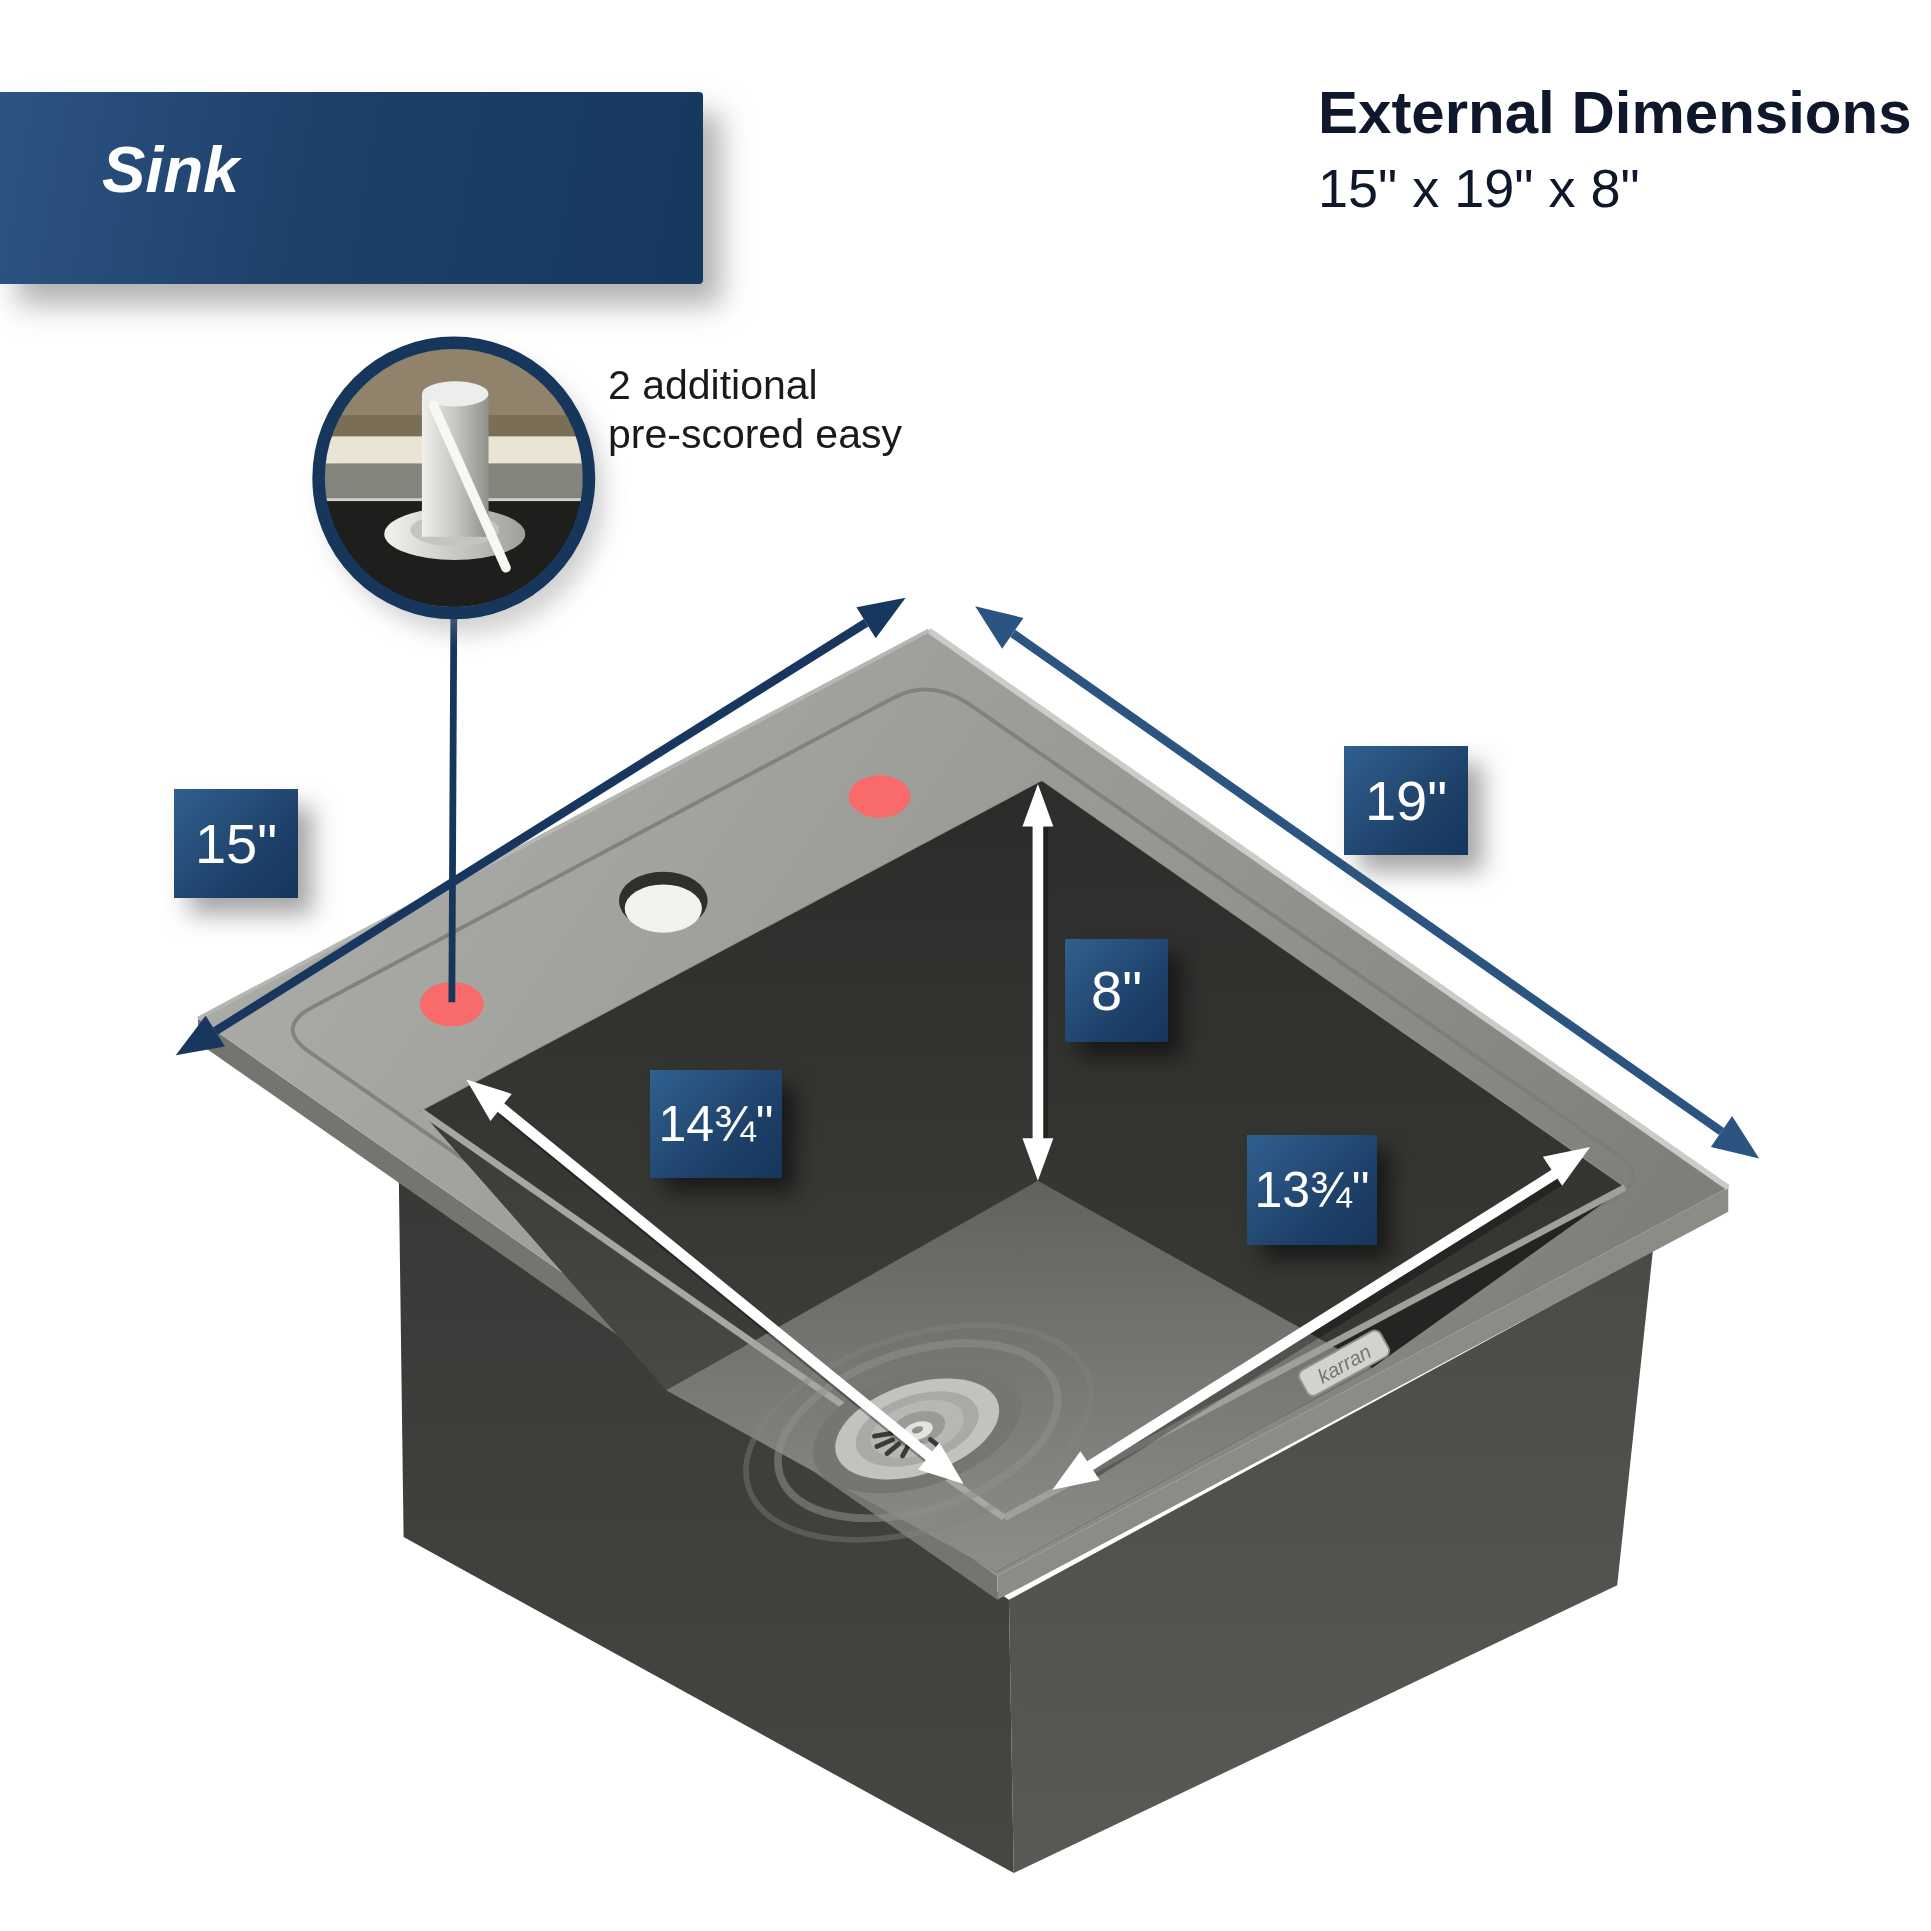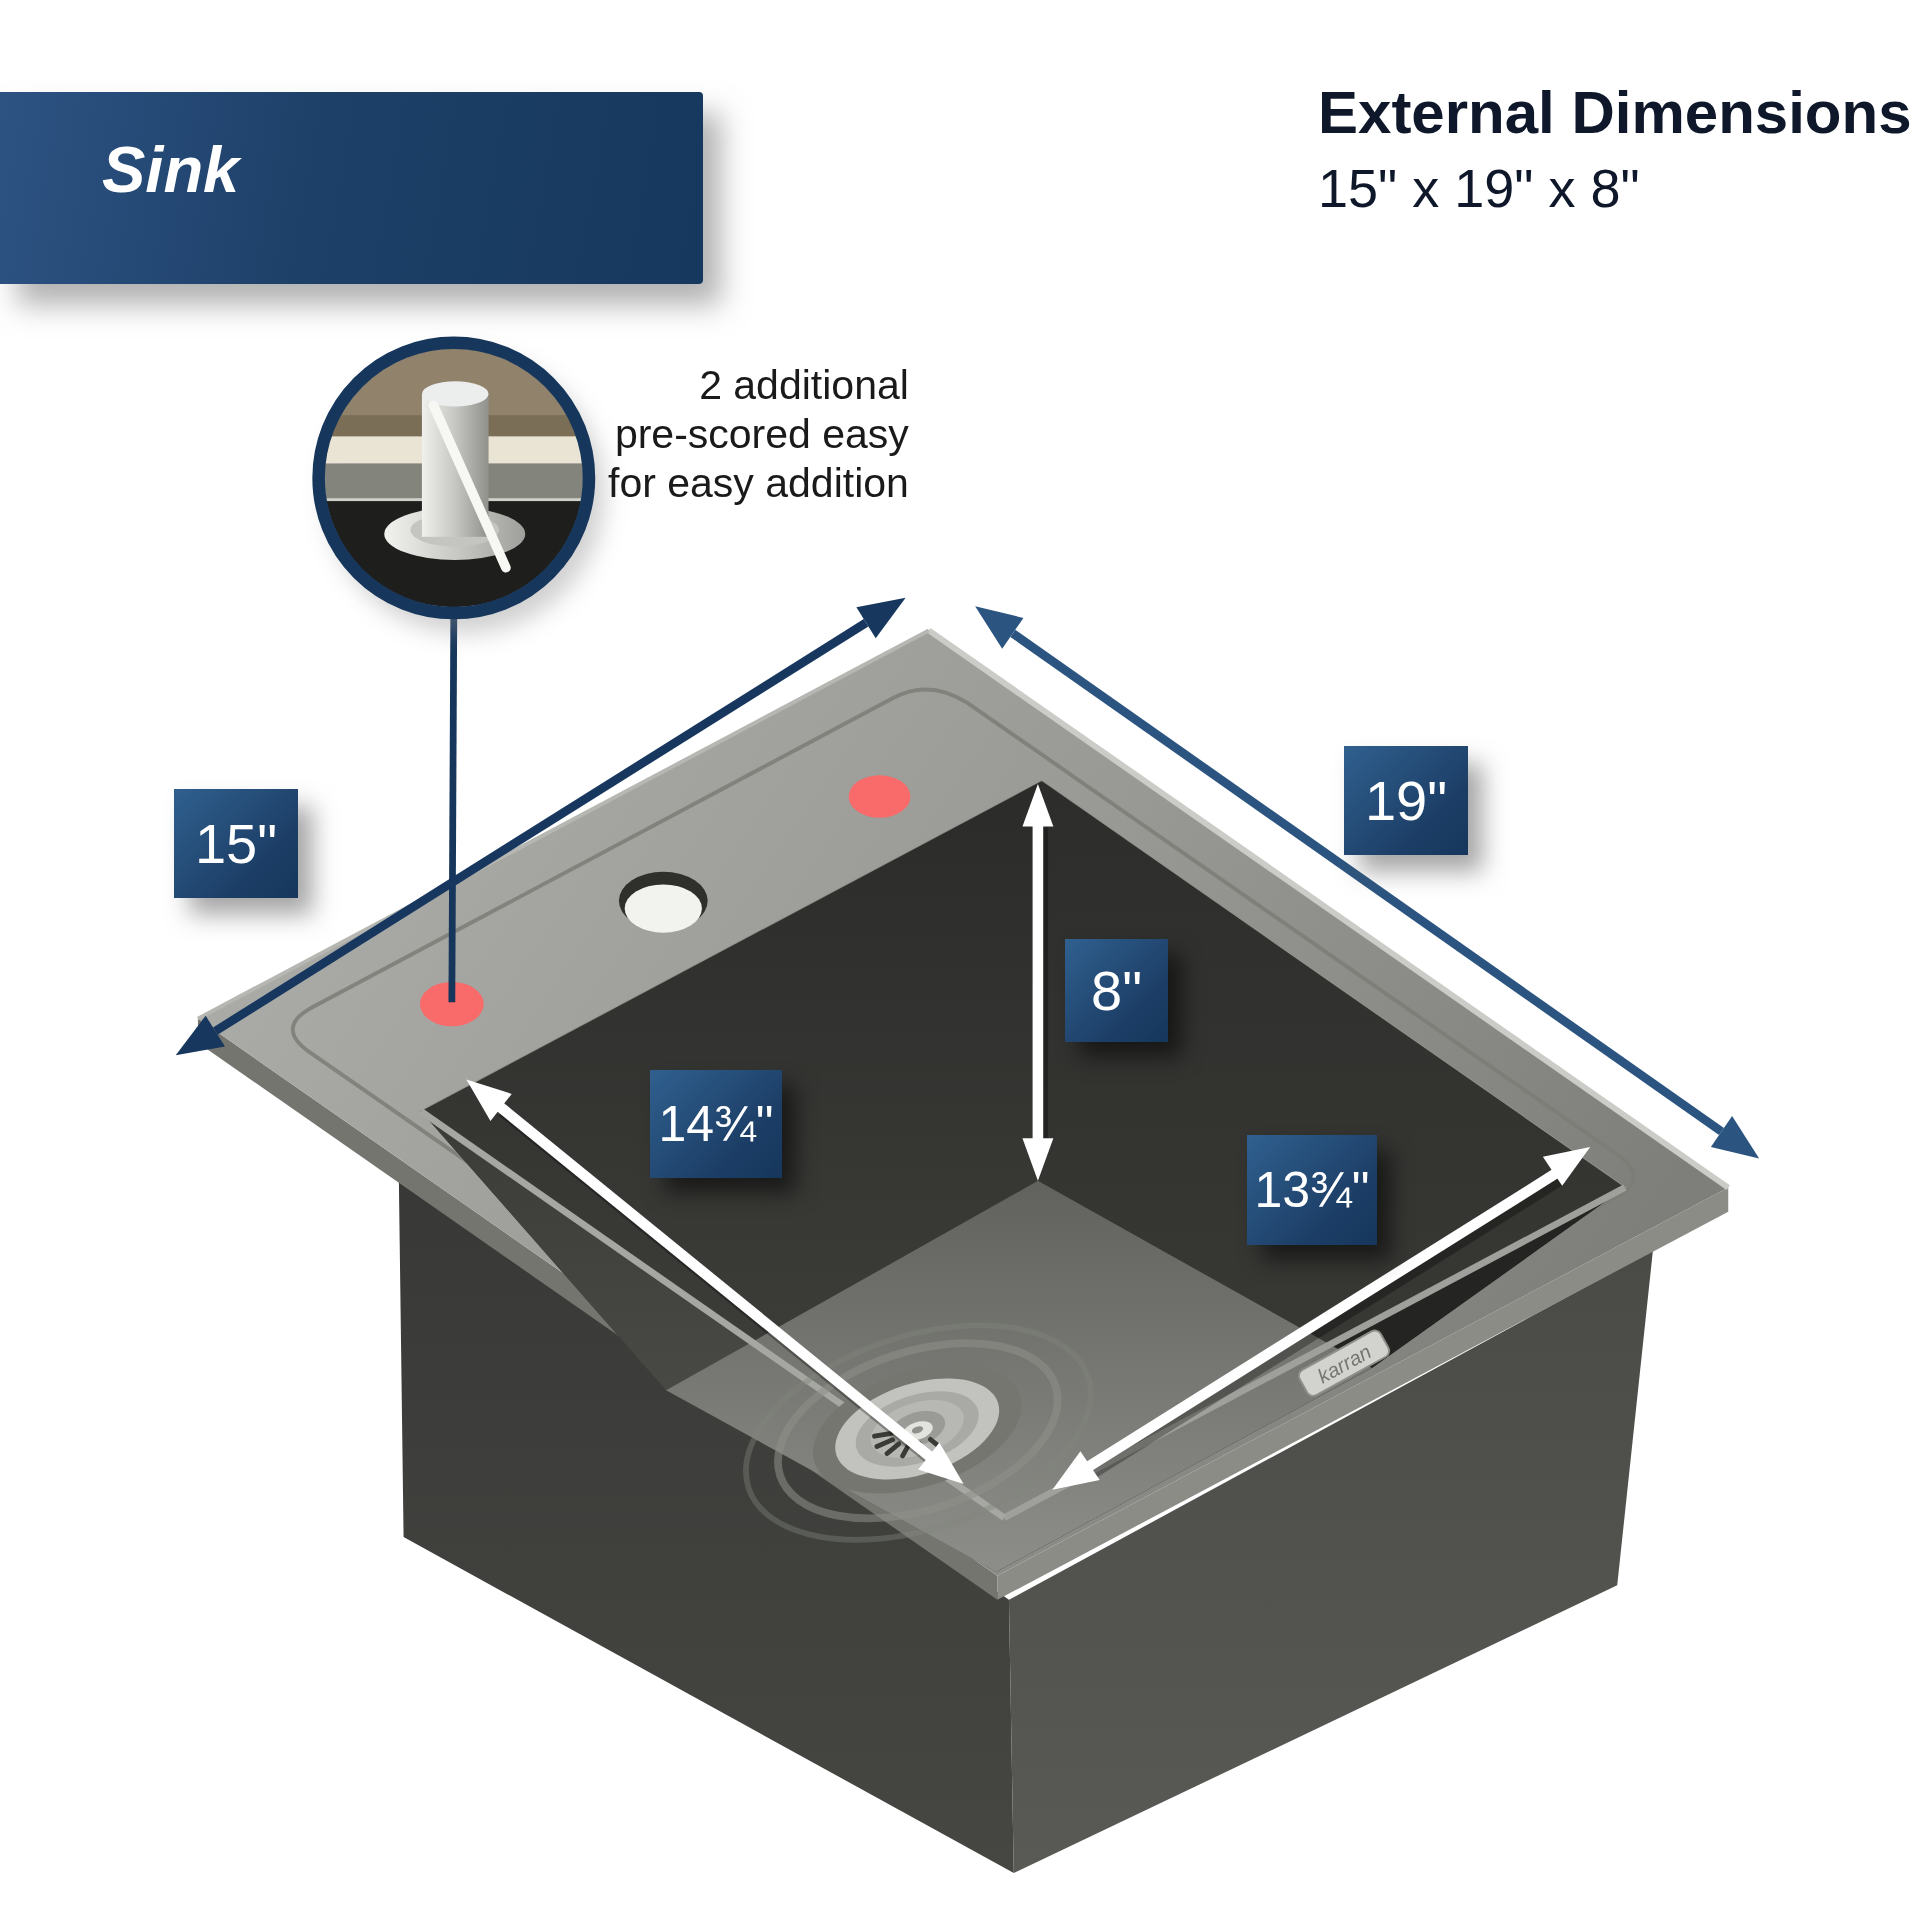--- a/index.html
+++ b/index.html
@@ -16,21 +16,21 @@
     color:#ffffff;font-style:italic;font-weight:bold;
     font-size:65px;line-height:86px;
     padding:35px 0 0 102px;box-sizing:border-box;
   }
 
   .external{position:absolute;left:1318px;top:79px;color:#0f172a;}
   .external .hd{font-size:60px;font-weight:bold;line-height:68px;}
   .external .val{font-size:54px;font-weight:400;line-height:62px;margin-top:9.7px;}
 
   .callout{position:absolute;left:608px;top:361px;color:#1a1a1a;font-size:41px;line-height:49px;}
-  .callout span{display:block;text-align:right;}
+  .callout span{display:block;}
 
   .dim-label{
     position:absolute;display:flex;align-items:center;justify-content:center;
     background:linear-gradient(135deg,#30608f 0%,#1c3e66 70%,#16365c 100%);
     color:#ffffff;font-weight:400;
   }
   .shadow-lite{box-shadow:15.4px 17.4px 23px rgba(90,90,90,.55);}
   .shadow-dark{box-shadow:13.5px 15.4px 21px rgba(0,0,0,.55);}
   .fs-big{font-size:56px;}
   .fs-frac{font-size:50px;}
@@ -207,21 +207,20 @@
   </div>
 
   <div class="external">
     <div class="hd">External Dimensions</div>
     <div class="val">15" x 19" x 8"</div>
   </div>
 
   <div class="callout">
     <span>2 additional</span>
     <span>pre-scored easy</span>
-    <span>for easy addition</span>
   </div>
 
   <div class="dim-label fs-big shadow-lite" style="left:174px;top:789px;width:124px;height:109px;">15"</div>
 
   <div class="dim-label fs-big shadow-lite" style="left:1344px;top:746px;width:124px;height:109px;">19"</div>
 
   <div class="dim-label fs-big shadow-dark" style="left:1065px;top:939px;width:103px;height:103px;">8"</div>
 
   <div class="dim-label fs-frac shadow-dark" style="left:650px;top:1070px;width:132px;height:108px;">14¾"</div>
 

